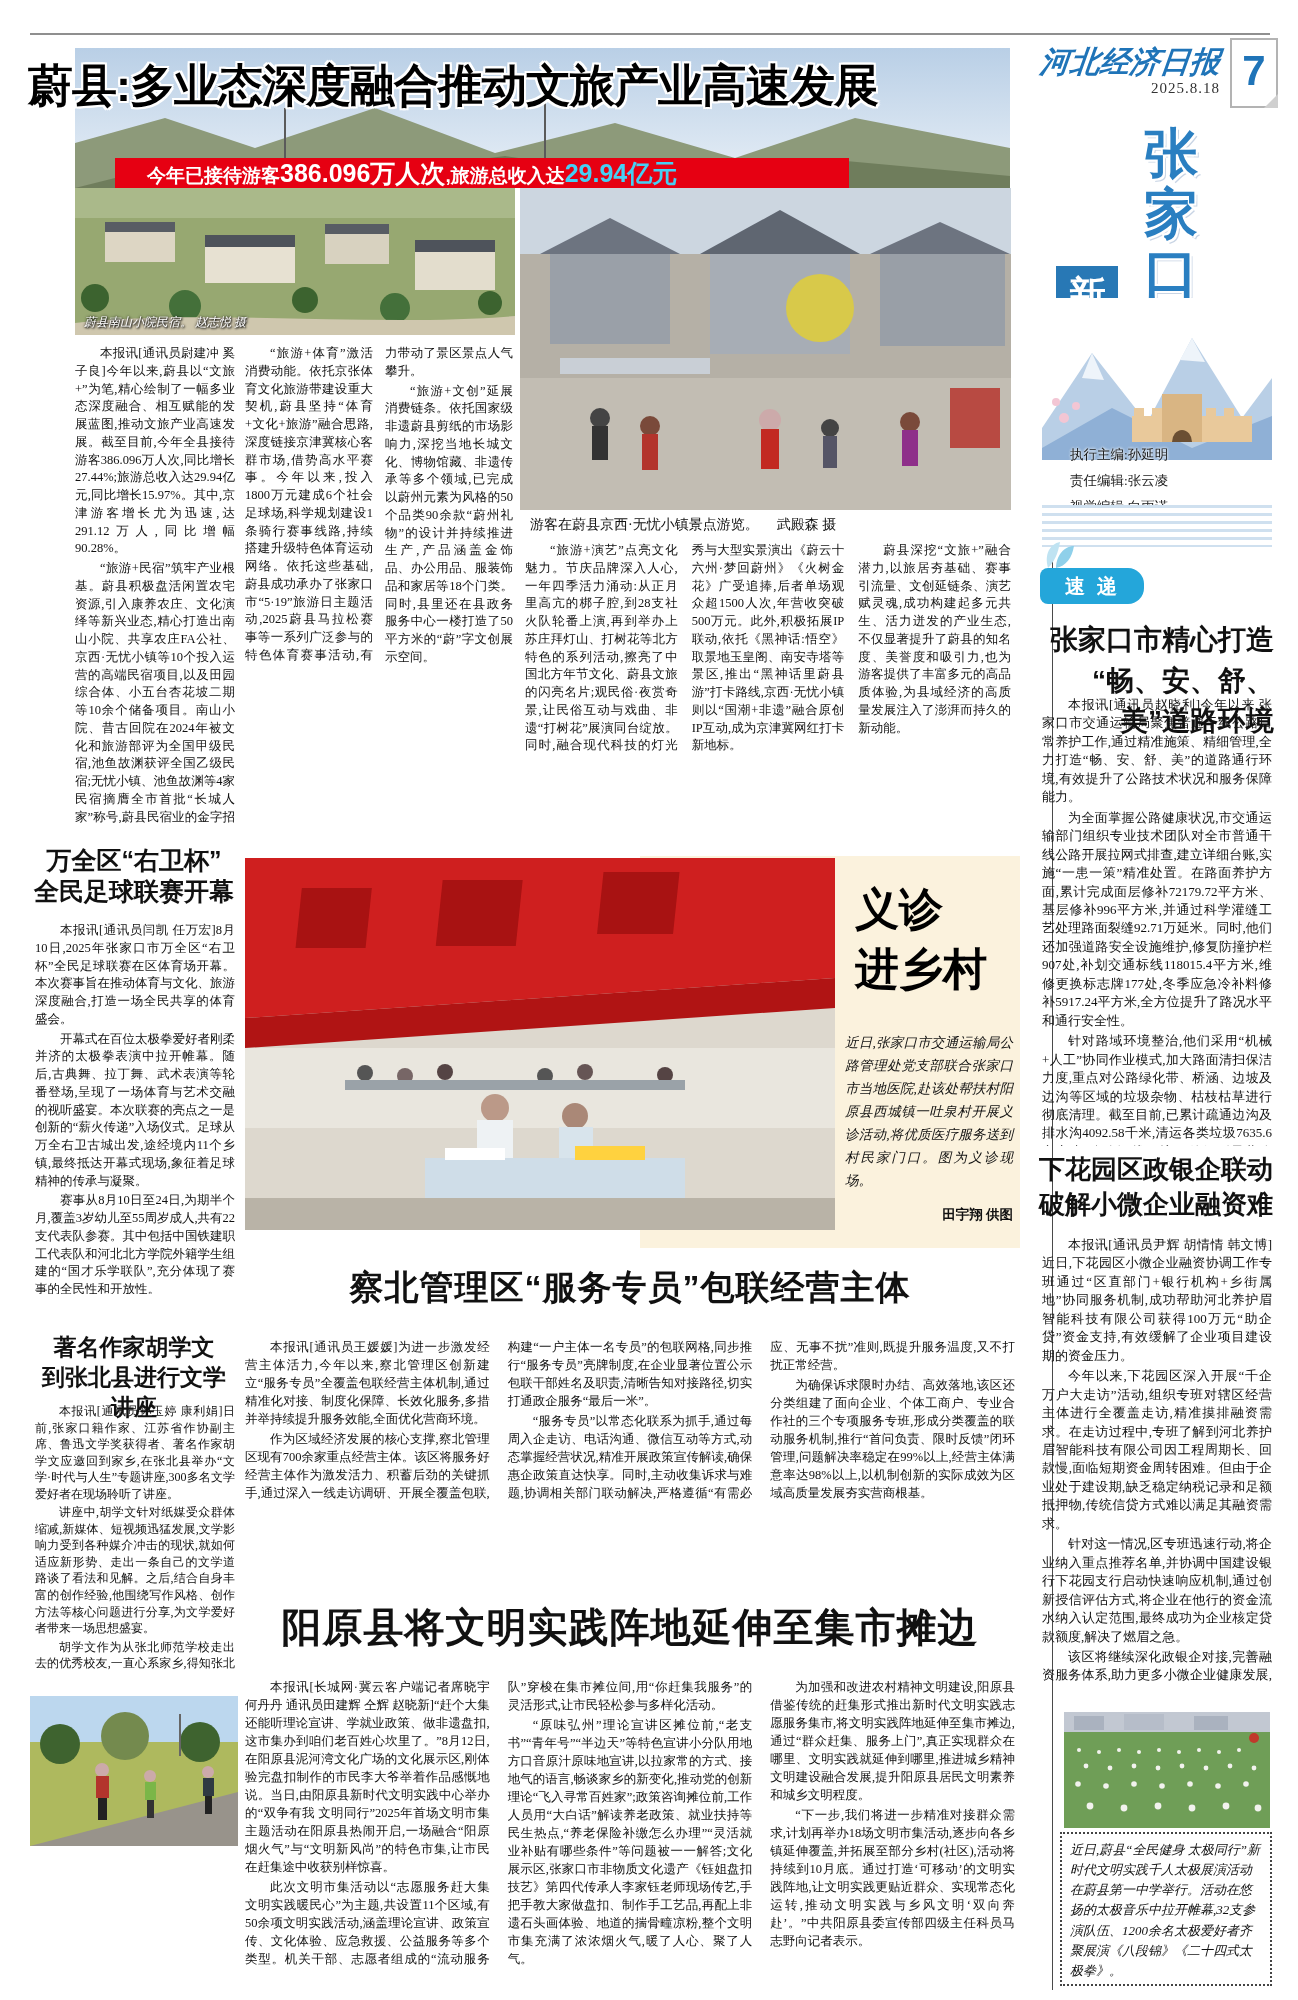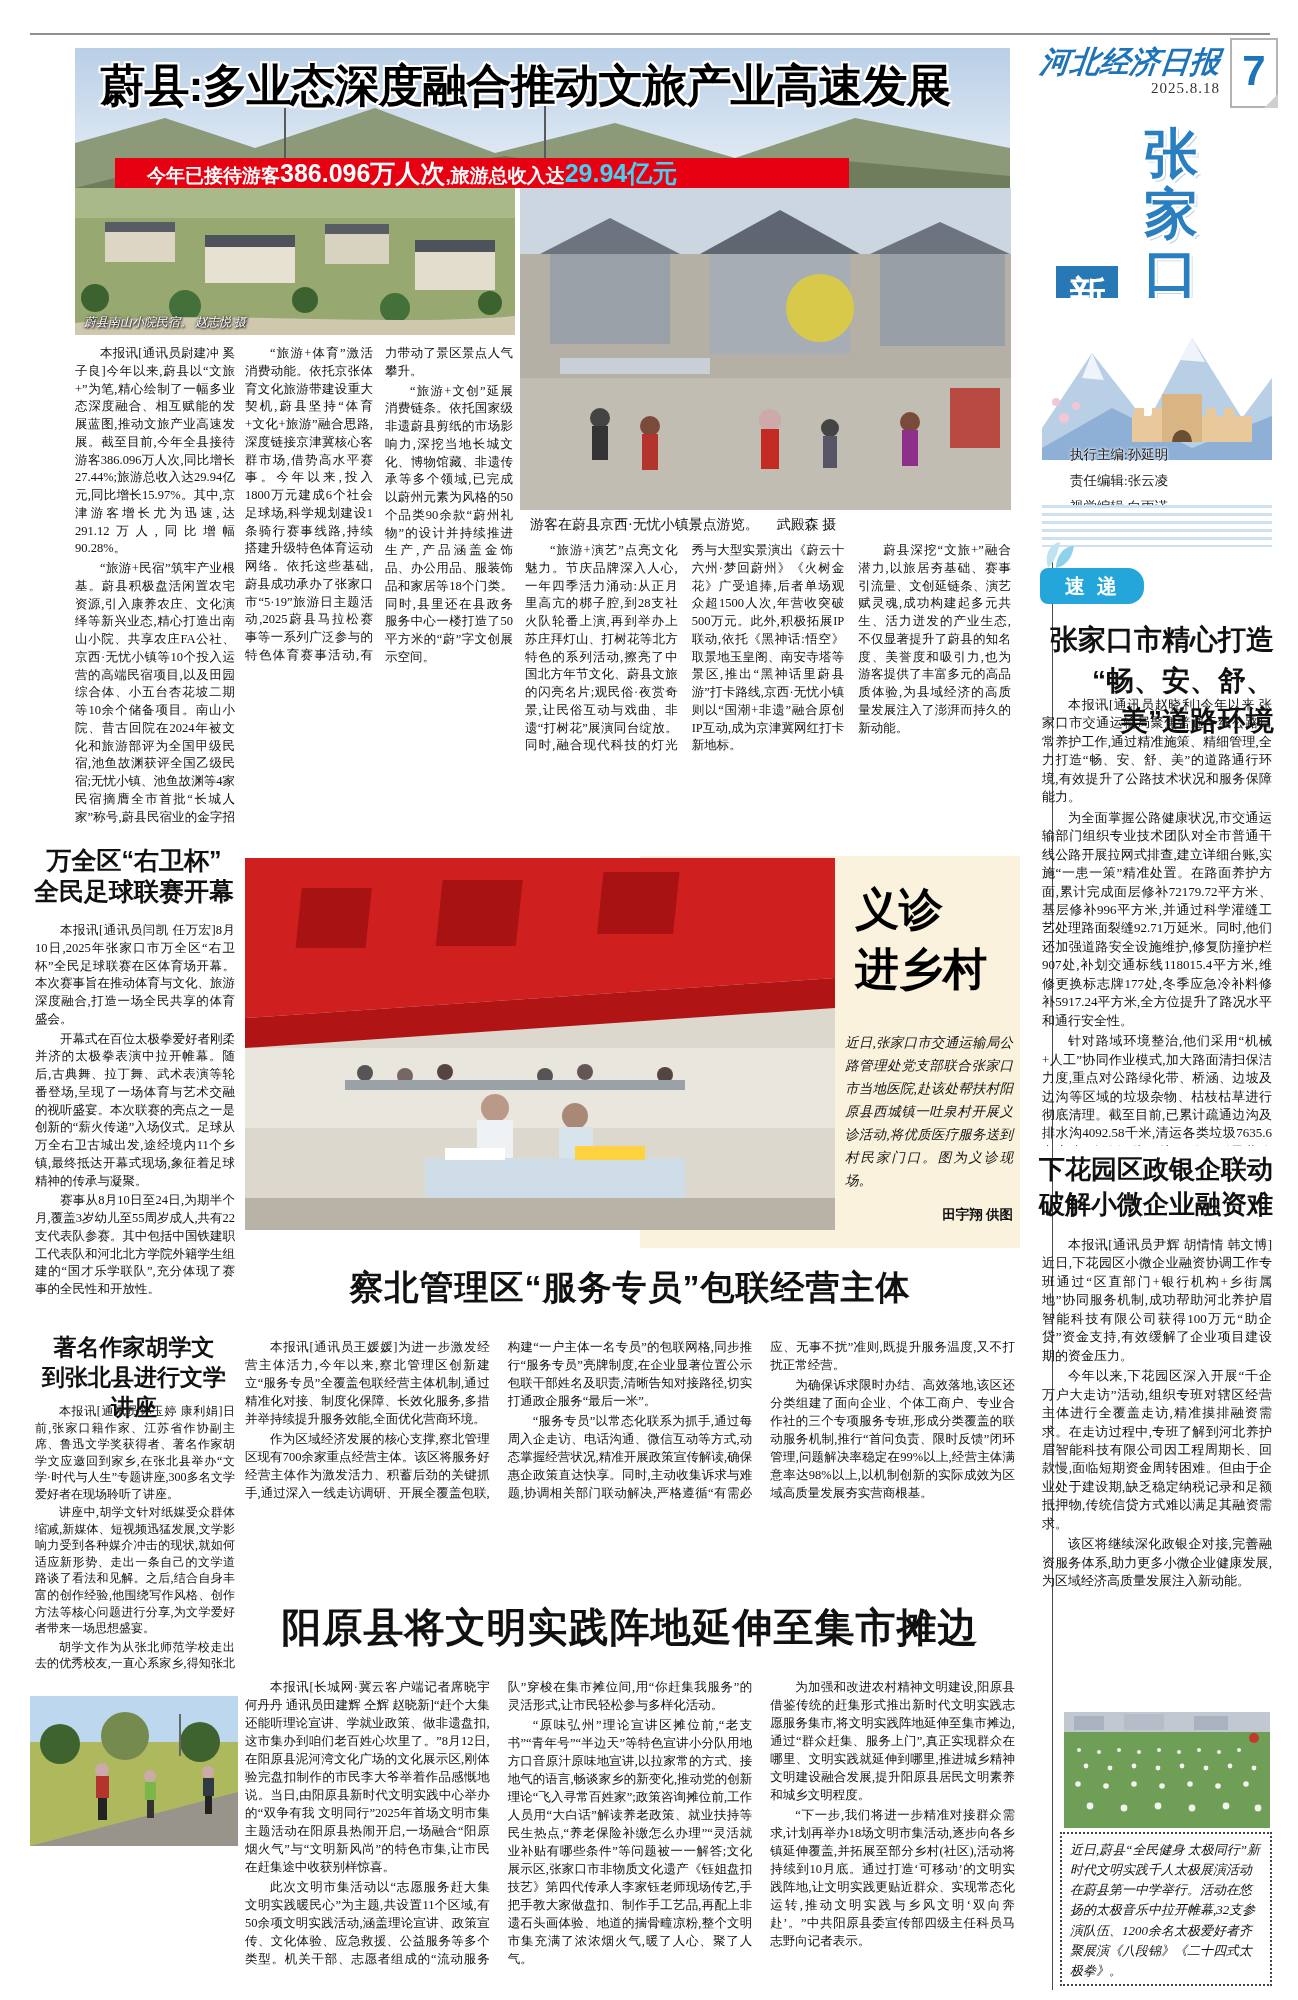--- a/index.html
+++ b/index.html
@@ -3,21 +3,21 @@
 <meta charset="utf-8">
 <style>
   html,body{margin:0;padding:0;background:#fff;}
   .page{position:relative;width:1298px;height:2000px;background:#fff;overflow:hidden;
         font-family:"Liberation Serif","DejaVu Serif",serif;color:#111;}
   .abs{position:absolute;}
   .sans{font-family:"Liberation Sans","DejaVu Sans",sans-serif;}
   .just{text-align:justify;}
   .para{margin:0 0 2px 0;text-indent:2em;}
   .ed-line{margin:8px;text-indent:0;}
-  .ow{text-shadow:-2px -2px 0 #fff,2px -2px 0 #fff,-2px 2px 0 #fff,2px 2px 0 #fff,-2px 0 0 #fff,2px 0 0 #fff,0 -2px 0 #fff,0 2px 0 #fff;text-align:center;}
+  .ow{text-shadow:-2px -2px 0 #fff,2px -2px 0 #fff,-2px 2px 0 #fff,2px 2px 0 #fff,-2px 0 0 #fff,2px 0 0 #fff,0 -2px 0 #fff,0 2px 0 #fff;}
   
   .top-rule{left:30px;top:33px;width:1240px;height:2px;background:#8f8f8f;}
   .paper-name{left:1020px;top:42px;width:200px;text-align:right;font-size:30px;font-weight:bold;
               font-style:italic;color:#1f74b8;transform:skewX(-6deg);}
   .paper-date{left:1090px;top:80px;width:130px;text-align:right;font-size:15px;color:#333;letter-spacing:1px;}
   .pg-box{left:1230px;top:38px;width:44px;height:66px;border:2px solid #b3b3b3;background:#fff;}
   .pg-num{width:100%;text-align:center;font-size:42px;line-height:62px;color:#1f74b8;font-weight:bold;}
   .pg-ear{position:absolute;right:-2px;bottom:-2px;width:0;height:0;border-left:14px solid transparent;border-bottom:14px solid #cfcfcf;}
   
   .banner{left:75px;top:48px;width:935px;height:140px;overflow:hidden;}
@@ -328,20 +328,21 @@
       <p class="para">针对路域环境整治,他们采用“机械+人工”协同作业模式,加大路面清扫保洁力度,重点对公路绿化带、桥涵、边坡及边沟等区域的垃圾杂物、枯枝枯草进行彻底清理。截至目前,已累计疏通边沟及排水沟4092.58千米,清运各类垃圾7635.6立方米,公路沿线环境面貌得到显著改善。</p>
     </div>
 
   <div class="abs sb2-head sans">
     <div>下花园区政银企联动</div>
     <div>破解小微企业融资难</div>
   </div>
   <div class="abs sb2-body just">
       <p class="para">本报讯[通讯员尹辉 胡情情 韩文博]近日,下花园区小微企业融资协调工作专班通过“区直部门+银行机构+乡街属地”协同服务机制,成功帮助河北养护眉智能科技有限公司获得100万元“助企贷”资金支持,有效缓解了企业项目建设期的资金压力。</p>
       <p class="para">今年以来,下花园区深入开展“千企万户大走访”活动,组织专班对辖区经营主体进行全覆盖走访,精准摸排融资需求。在走访过程中,专班了解到河北养护眉智能科技有限公司因工程周期长、回款慢,面临短期资金周转困难。但由于企业处于建设期,缺乏稳定纳税记录和足额抵押物,传统信贷方式难以满足其融资需求。</p>
+      <p class="para">针对这一情况,区专班迅速行动,将企业纳入重点推荐名单,并协调中国建设银行下花园支行启动快速响应机制,通过创新授信评估方式,将企业在他行的资金流水纳入认定范围,最终成功为企业核定贷款额度,解决了燃眉之急。</p>
       <p class="para">该区将继续深化政银企对接,完善融资服务体系,助力更多小微企业健康发展,为区域经济高质量发展注入新动能。</p>
     </div>
 
   <div class="abs photo5">
     <svg width="206" height="116" viewBox="0 0 206 116" preserveAspectRatio="none">
       <rect width="206" height="116" fill="#6f9e57"></rect>
       <rect x="0" y="0" width="206" height="20" fill="#c2c8d2"></rect>
       <rect x="10" y="4" width="30" height="14" fill="#aab2bf"></rect>
         <rect x="60" y="2" width="40" height="16" fill="#b6bdc9"></rect>
         <rect x="130" y="4" width="34" height="14" fill="#aab2bf"></rect>

